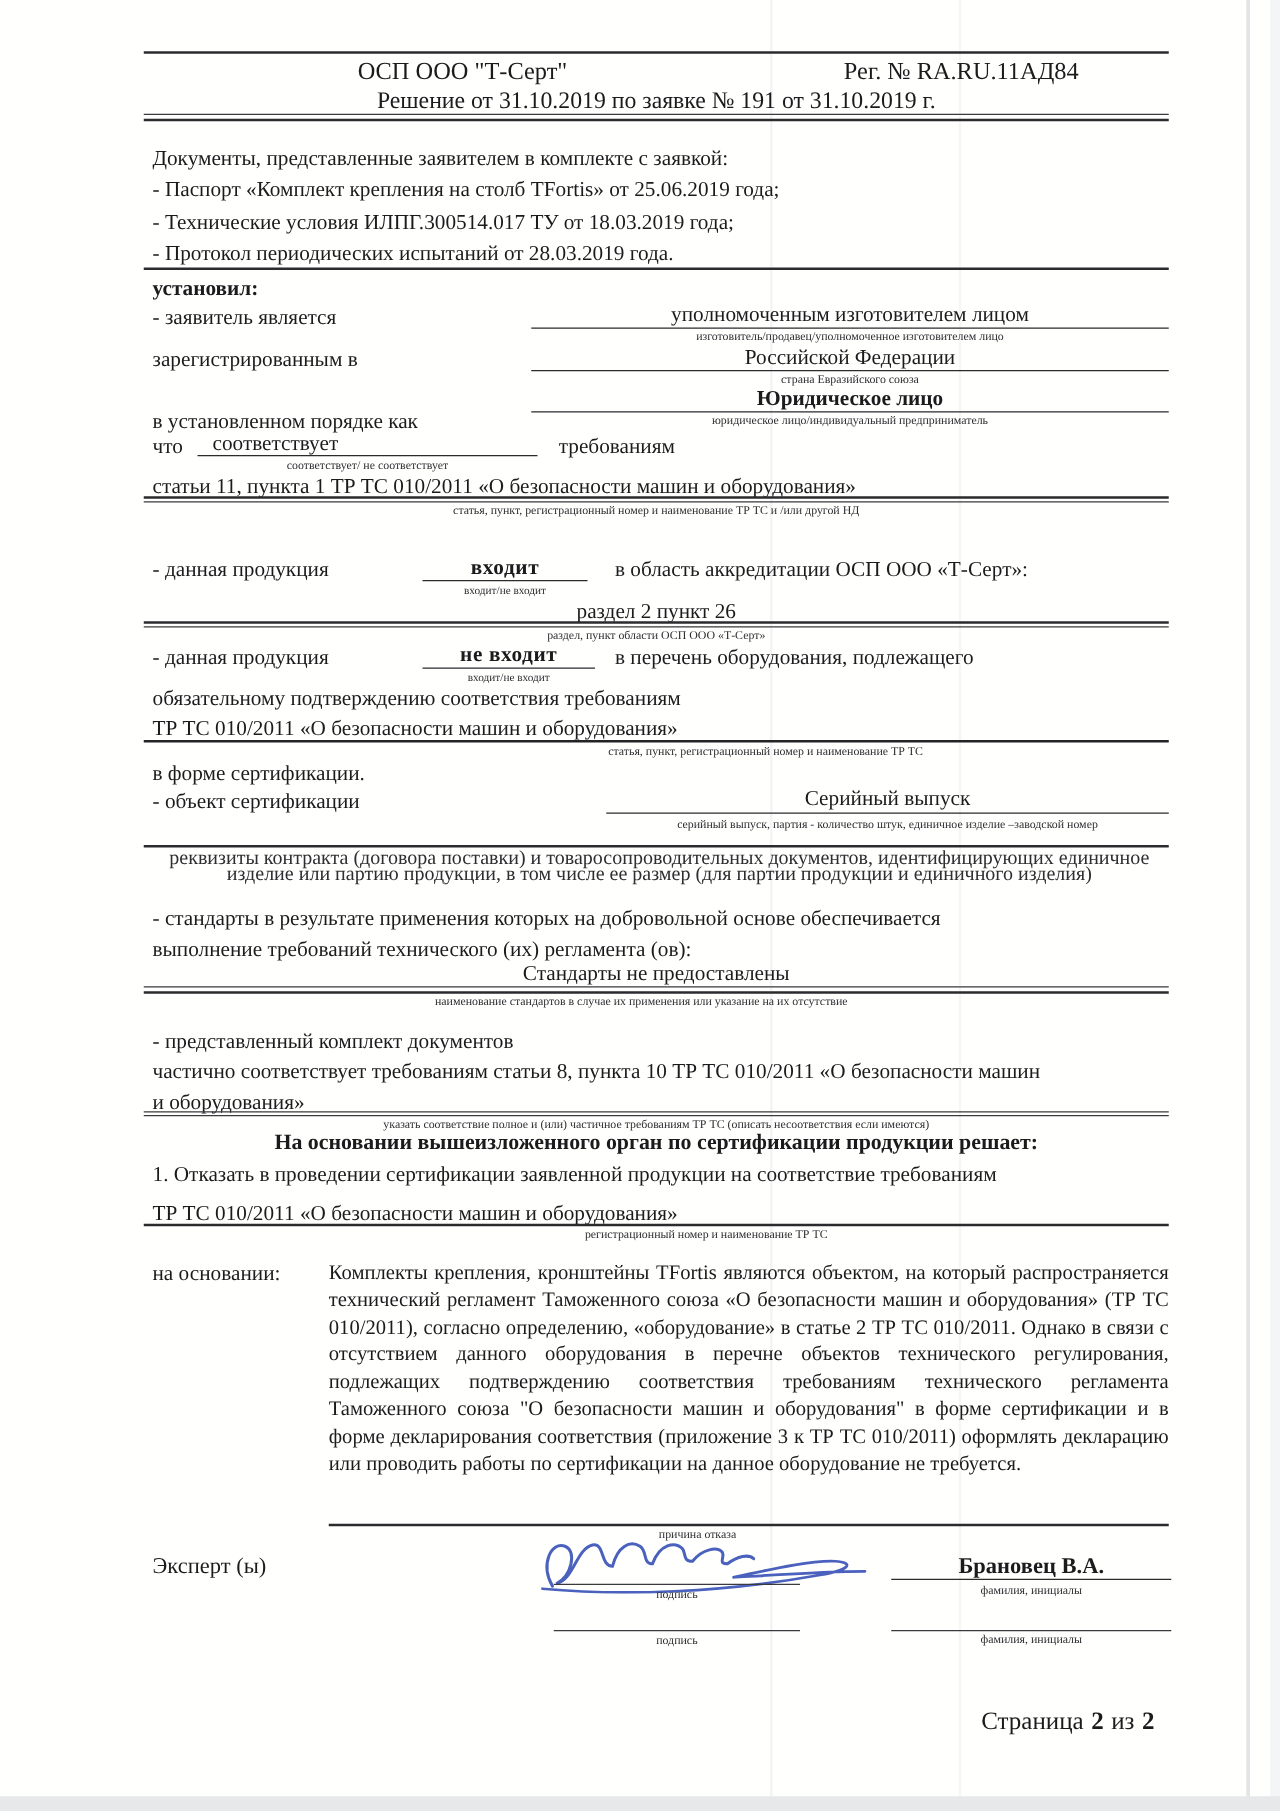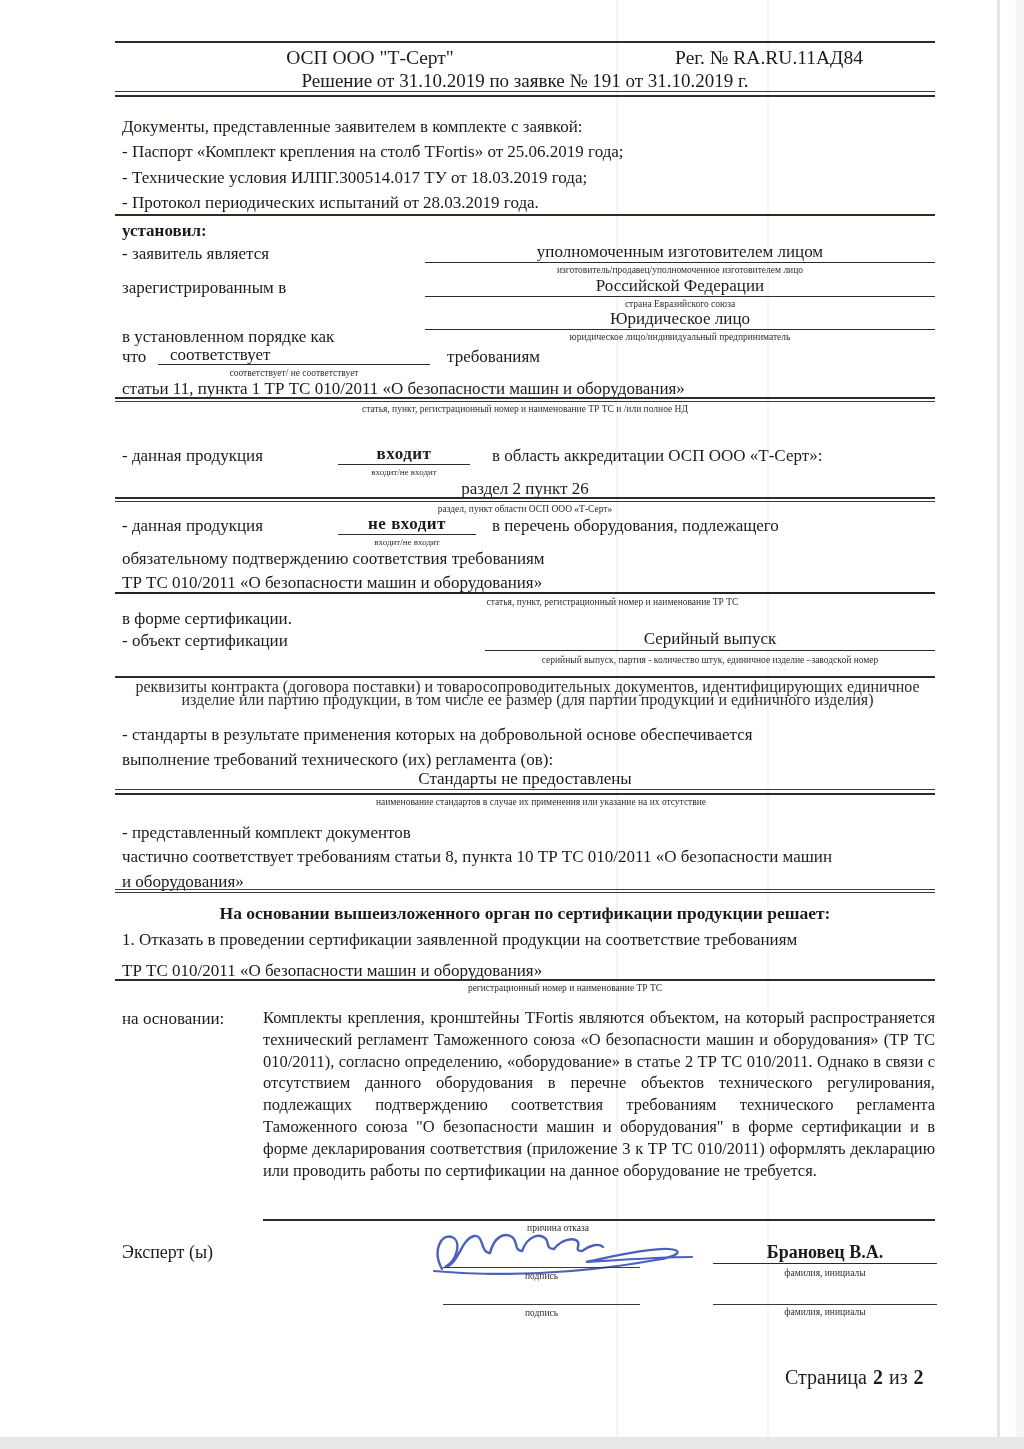--- a/index.html
+++ b/index.html
@@ -54,32 +54,32 @@
 
   <div class="abs t" style="left:122px;top:242px;">- заявитель является</div>
   <div class="uval" style="left:425px;top:242px;width:510px;height:20px;">уполномоченным изготовителем лицом</div>
   <div class="cap" style="left:425px;top:265px;width:510px;">изготовитель/продавец/уполномоченное изготовителем лицо</div>
 
   <div class="abs t" style="left:122px;top:276px;">зарегистрированным в</div>
   <div class="uval" style="left:425px;top:276px;width:510px;height:20px;">Российской Федерации</div>
   <div class="cap" style="left:425px;top:299px;width:510px;">страна Евразийского союза</div>
 
   <div class="abs t" style="left:122px;top:325px;">в установленном порядке как</div>
-  <div class="uval" style="left:425px;top:309px;width:510px;height:20px;">Юридическое лицо</div>
+  <div class="uval" style="left:425px;top:309px;width:510px;height:20px;font-weight:bold;">Юридическое лицо</div>
   <div class="cap" style="left:425px;top:332px;width:510px;">юридическое лицо/индивидуальный предприниматель</div>
 
   <div class="abs t" style="left:122px;top:345px;">что</div>
   <div class="uval" style="left:158px;top:345px;width:272px;height:20px;text-align:left;padding-left:12px;box-sizing:border-box;">соответствует</div>
   <div class="cap" style="left:158px;top:368px;width:272px;">соответствует/ не соответствует</div>
   <div class="abs t" style="left:447px;top:345px;">требованиям</div>
 
   <div class="abs t" style="left:122px;top:377px;">статьи 11, пункта 1 ТР ТС 010/2011 «О безопасности машин и оборудования»</div>
   <div class="rule" style="left:115px;top:397px;width:820px;"></div>
   <div class="rule-thin" style="left:115px;top:401px;width:820px;"></div>
-  <div class="cap" style="left:115px;top:404px;width:820px;">статья, пункт, регистрационный номер и наименование ТР ТС и /или полное НД</div>
+  <div class="cap" style="left:115px;top:404px;width:820px;">статья, пункт, регистрационный номер и наименование ТР ТС и /или другой НД</div>
 
   <div class="abs t" style="left:122px;top:444px;">- данная продукция</div>
   <div class="uval b" style="left:338px;top:444px;width:132px;height:20px;letter-spacing:0.5px;">входит</div>
   <div class="cap" style="left:338px;top:467px;width:132px;font-size:9px;">входит/не входит</div>
   <div class="abs t" style="left:492px;top:444px;">в область аккредитации ОСП ООО «Т-Серт»:</div>
 
   <div class="abs t ctr" style="left:115px;top:477px;width:820px;">раздел 2 пункт 26</div>
   <div class="rule" style="left:115px;top:497px;width:820px;"></div>
   <div class="rule-thin" style="left:115px;top:501px;width:820px;"></div>
   <div class="cap" style="left:115px;top:504px;width:820px;">раздел, пункт области ОСП ООО «Т-Серт»</div>
@@ -99,27 +99,28 @@
   <div class="cap" style="left:485px;top:655px;width:450px;">серийный выпуск, партия - количество штук, единичное изделие –заводской номер</div>
 
   <div class="rule" style="left:115px;top:676px;width:820px;"></div>
   <div class="cap cap2 ctr" style="left:125px;top:681px;width:805px;">реквизиты контракта (договора поставки) и товаросопроводительных документов, идентифицирующих единичное изделие или партию продукции, в том числе ее размер (для партии продукции и единичного изделия)</div>
 
   <div class="abs t" style="left:122px;top:723px;">- стандарты в результате применения которых на добровольной основе обеспечивается</div>
   <div class="abs t" style="left:122px;top:748px;">выполнение требований технического (их) регламента (ов):</div>
   <div class="abs t ctr" style="left:115px;top:767px;width:820px;">Стандарты не предоставлены</div>
   <div class="rule-thin" style="left:115px;top:789px;width:820px;"></div>
   <div class="rule" style="left:115px;top:793px;width:820px;"></div>
-  <div class="cap" style="left:131px;top:797px;width:820px;">наименование стандартов в случае их применения или указание на их отсутствие</div>
+  <div class="cap" style="left:103px;top:797px;width:820px;">наименование стандартов в случае их применения или указание на их отсутствие</div>
 
   <div class="abs t" style="left:122px;top:821px;">- представленный комплект документов</div>
   <div class="abs t" style="left:122px;top:845px;">частично соответствует требованиям статьи 8, пункта 10 ТР ТС 010/2011 «О безопасности машин</div>
   <div class="abs t" style="left:122px;top:870px;">и оборудования»</div>
   <div class="rule-thin" style="left:115px;top:889px;width:820px;"></div>
   <div class="rule-thin" style="left:115px;top:892px;width:820px;"></div>
+  <div class="cap" style="left:115px;top:895px;width:820px;">указать соответствие полное и (или) частичное требованиям ТР ТС (описать несоответствия если имеются)</div>
 
   <div class="abs t b ctr" style="left:115px;top:901px;width:820px;font-size:17.5px;">На основании вышеизложенного орган по сертификации продукции решает:</div>
   <div class="abs t" style="left:122px;top:928px;">1. Отказать в проведении сертификации заявленной продукции на соответствие требованиям</div>
   <div class="abs t" style="left:122px;top:959px;">ТР ТС 010/2011 «О безопасности машин и оборудования»</div>
   <div class="rule" style="left:115px;top:979px;width:820px;"></div>
   <div class="cap" style="left:200px;top:983px;width:730px;">регистрационный номер и наименование ТР ТС</div>
 
   <div class="abs t" style="left:122px;top:1007px;">на основании:</div>
   <div class="abs basis" style="left:263px;top:1007px;width:672px;">Комплекты крепления, кронштейны TFortis являются объектом, на который распространяется технический регламент Таможенного союза «О безопасности машин и оборудования» (ТР ТС 010/2011), согласно определению, «оборудование» в статье 2 ТР ТС 010/2011. Однако в связи с отсутствием данного оборудования в перечне объектов технического регулирования, подлежащих подтверждению соответствия требованиям технического регламента Таможенного союза "О безопасности машин и оборудования" в форме сертификации и в форме декларирования соответствия (приложение 3 к ТР ТС 010/2011) оформлять декларацию или проводить работы по сертификации на данное оборудование не требуется.</div>
   <div class="rule" style="left:263px;top:1219px;width:672px;"></div>

